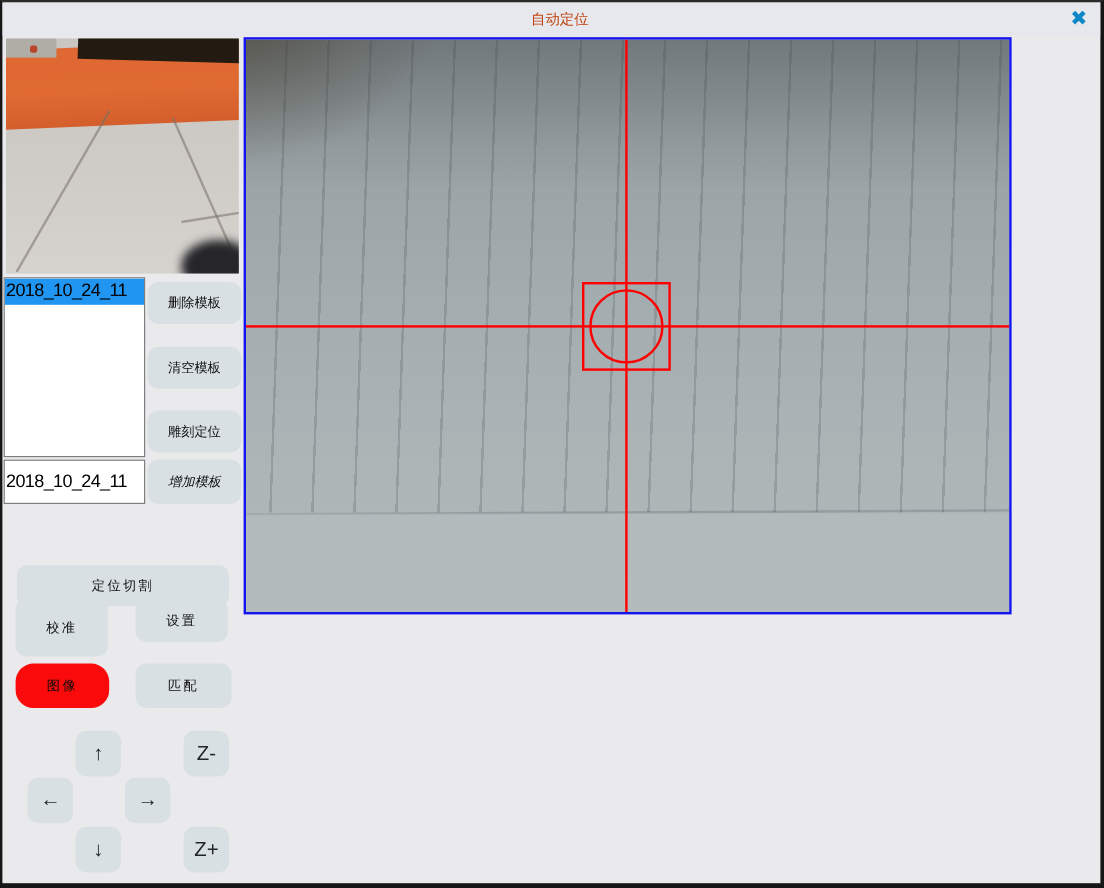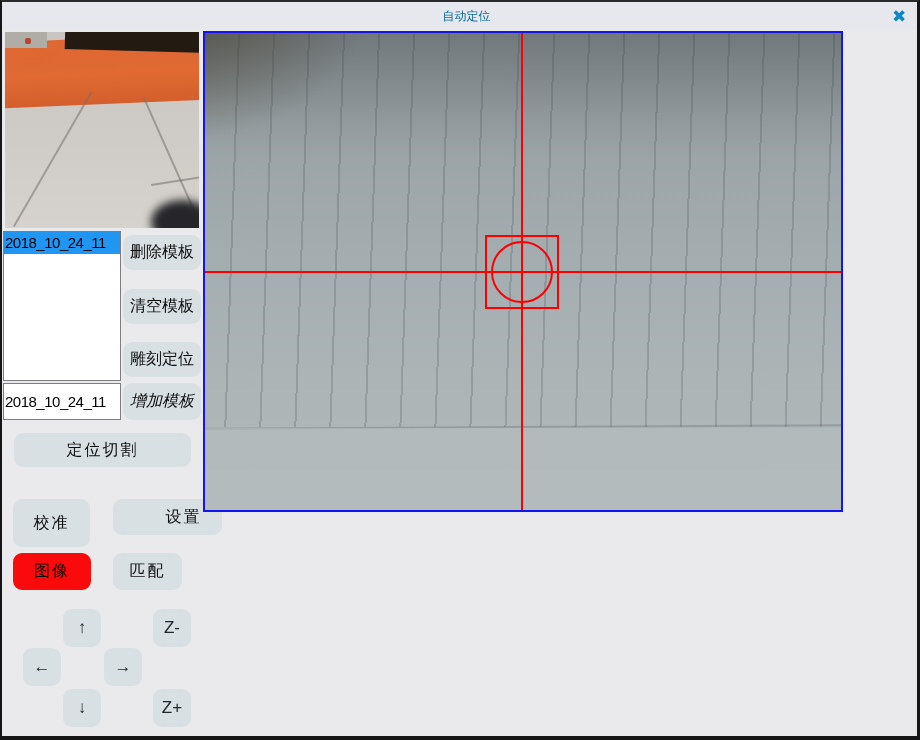--- a/index.html
+++ b/index.html
@@ -5,21 +5,21 @@
   html,body{margin:0;padding:0;background:#555;font-family:"Liberation Sans","DejaVu Sans",sans-serif;}
   #window{
     position:relative;width:920px;height:740px;box-sizing:border-box;
     background:#eaeaec;overflow:hidden;
     border-left:2px solid #161616;border-right:3px solid #161616;
     border-top:2px solid #2b2b2b;border-bottom:4px solid #161616;
   }
   
   .titlebar{position:absolute;left:0;top:0;right:0;height:28px;background:#e7e8ee;}
   .title{position:absolute;left:0;right:0;top:0;height:28px;display:flex;align-items:center;justify-content:center;
-         font-size:12px;color:#0369a1;padding-left:14px;}
+         font-size:12px;color:#c2410c;padding-left:14px;}
   .close-btn{position:absolute;right:6px;top:2px;width:24px;height:24px;display:flex;align-items:center;justify-content:center;
          color:var(--accent-blue,#0d87c5);font-size:17px;font-weight:bold;cursor:default;}
   
   .thumb{position:absolute;left:3px;top:30px;width:194px;height:196px;overflow:hidden;
          background:linear-gradient(180deg,#c9c6c1 0%,#cfccc7 55%,#d6d3ce 100%);}
   .thumb .dark-band{position:absolute;left:60px;top:-5px;width:145px;height:24px;background:#231a12;transform:rotate(1.6deg);}
   .thumb .gray-patch{position:absolute;left:0;top:0;width:42px;height:16px;background:#b0aca6;}
   .thumb .red-speck{position:absolute;left:20px;top:6px;width:6px;height:6px;background:#b8452c;border-radius:2px;}
   .thumb .orange-beam{position:absolute;left:-8px;top:6px;width:215px;height:66px;
          background:linear-gradient(180deg,#df6733 0%,#e06a32 55%,#d45f2c 100%);transform:rotate(-2.4deg);}
@@ -29,21 +29,21 @@
   .thumb .grout.c{left:146px;top:152px;width:52px;transform:rotate(-9deg);}
   .thumb .blob{position:absolute;left:146px;top:168px;width:62px;height:44px;background:#26262a;border-radius:50%;filter:blur(4px);}
   .listbox{position:absolute;left:1px;top:229px;width:118px;height:150px;box-sizing:border-box;
            background:#fff;border:1px solid #7e7e7e;overflow:hidden;}
   .list-item{height:22px;line-height:22px;font-size:15px;color:#000;white-space:nowrap;padding-left:1px;letter-spacing:-0.5px;}
   .list-item.selected{background:var(--selection-blue,#2095f2);}
   .name-field{position:absolute;left:1px;top:381px;width:118px;height:37px;box-sizing:border-box;
            background:#fff;border:1px solid #7e7e7e;font-size:15px;color:#000;padding:0 1px;letter-spacing:-0.5px;
            font-family:"Liberation Sans","DejaVu Sans",sans-serif;}
   .btn{position:absolute;background:var(--button-bg,#d9e0e3);border-radius:9px;display:flex;align-items:center;justify-content:center;
-       font-size:16px;color:#0d0d0d;cursor:default;white-space:nowrap;}
+       font-size:11px;color:#0d0d0d;cursor:default;white-space:nowrap;}
   .btn.red{background:var(--button-red,#fa0a0a);}
   .tpl-btn{left:121px;width:78px;height:35px;}
   .jog{width:38px;height:38px;font-size:17px;color:#20242c;}
   
   .camera{position:absolute;left:201px;top:29px;width:640px;height:481px;box-sizing:border-box;
           border:2px solid var(--camera-border-blue,#1414f0);overflow:hidden;
           background:linear-gradient(180deg,#868e92 0%,#99a1a4 18%,#a3acaf 45%,#acb4b6 72%,#b2b9bb 100%);}
   .cam-lines{position:absolute;left:0;top:0;right:0;height:394px;
           background:repeating-linear-gradient(92deg,rgba(0,0,0,0) 0 33px,rgba(62,70,75,0.22) 33px 35px);}
   .cam-vignette-tl{position:absolute;left:0;top:0;width:340px;height:240px;
@@ -84,25 +84,25 @@
     <div class="list-item selected">2018_10_24_11</div>
   </div>
 
   <input class="name-field" value="2018_10_24_11" style="">
 
   <div class="btn tpl-btn" style="top:233px;">删除模板</div>
   <div class="btn tpl-btn" style="top:340px;">雕刻定位</div>
   <div class="btn tpl-btn" style="top:287px;">清空模板</div>
   <div class="btn tpl-btn" style="top:381px;height:37px;font-style:italic;">增加模板</div>
 
-  <div class="btn" style="left:12px;top:431px;width:177px;height:34px;letter-spacing:2px;">定位切割</div>
+  <div class="btn" style="left:12px;top:469px;width:177px;height:34px;letter-spacing:2px;">定位切割</div>
   <div class="btn" style="left:11px;top:497px;width:77px;height:48px;letter-spacing:2px;">校准</div>
-  <div class="btn" style="left:111px;top:497px;width:77px;height:36px;letter-spacing:2px;padding-left:32px;">设置</div>
-  <div class="btn red" style="left:11px;top:551px;width:78px;height:37px;letter-spacing:2px;">图像</div>
-  <div class="btn" style="left:111px;top:551px;width:69px;height:37px;letter-spacing:2px;">匹配</div>
+  <div class="btn" style="left:111px;top:497px;width:77px;height:36px;letter-spacing:2px;">设置</div>
+  <div class="btn red" style="left:11px;top:551px;width:78px;height:37px;letter-spacing:2px;border-radius:15px;">图像</div>
+  <div class="btn" style="left:111px;top:551px;width:80px;height:37px;letter-spacing:2px;">匹配</div>
 
   <div class="btn jog" style="left:61px;top:607px;">↑</div>
   <div class="btn jog" style="left:151px;top:607px;">Z-</div>
   <div class="btn jog" style="left:21px;top:646px;">←</div>
   <div class="btn jog" style="left:102px;top:646px;">→</div>
   <div class="btn jog" style="left:61px;top:687px;">↓</div>
   <div class="btn jog" style="left:151px;top:687px;">Z+</div>
 
   <div class="camera">
     <div class="cam-lines"></div>

